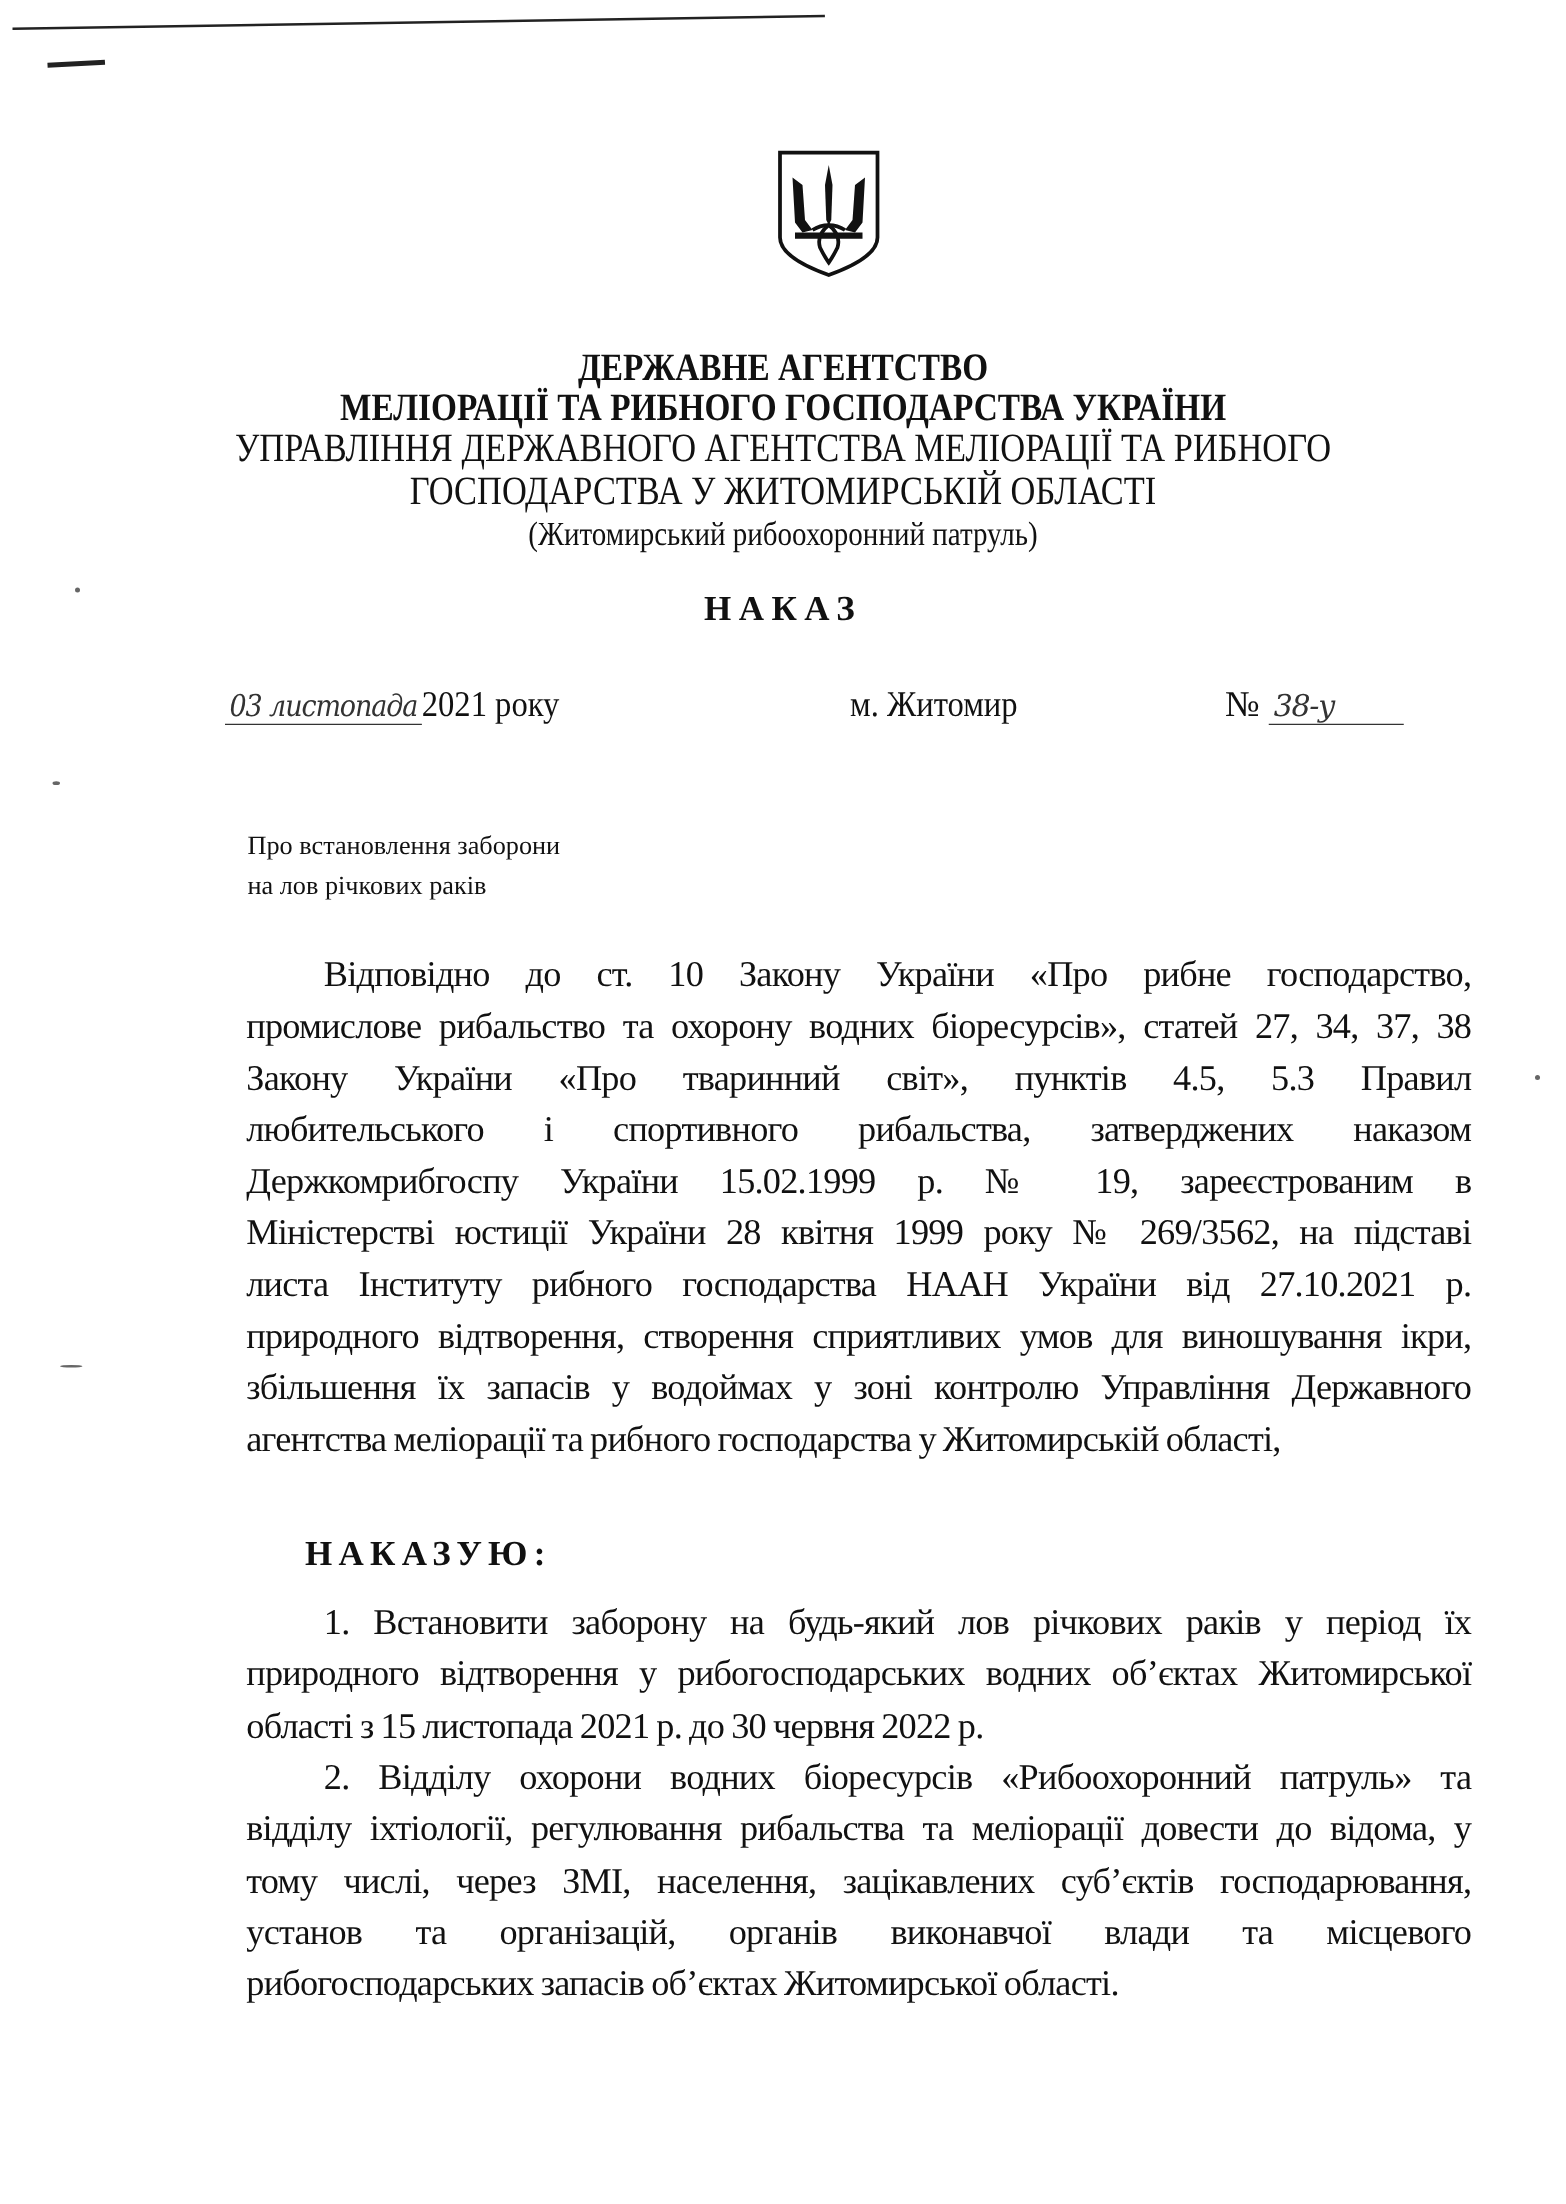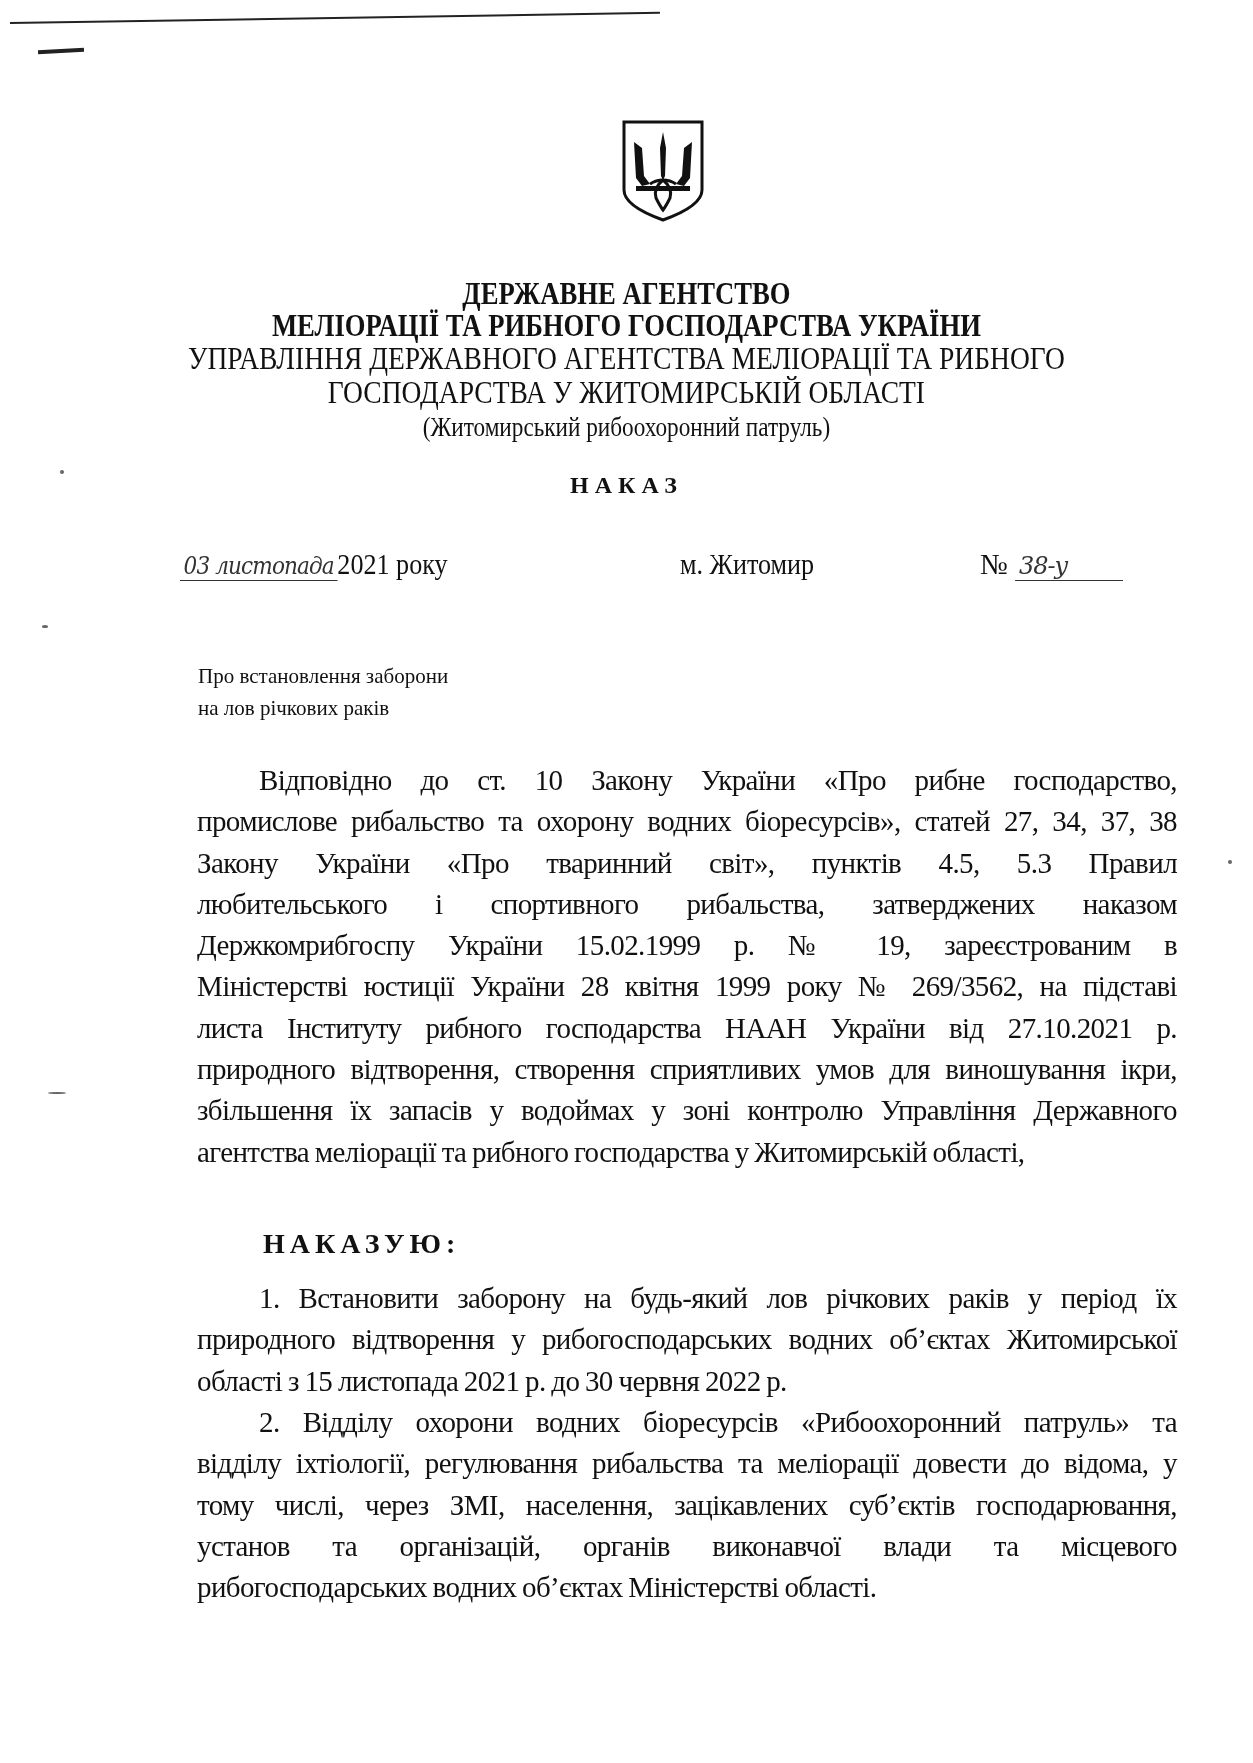--- a/index.html
+++ b/index.html
@@ -22,21 +22,21 @@
     .hdr {
       position: absolute; left: 0; width: 1253px; text-align: center;
       transform: scaleX(0.86); transform-origin: 626px 0;
       white-space: nowrap;
     }
     .hdr.bold { font-weight: bold; font-size: 31px; }
     .hdr.reg { font-size: 32px; }
     .hdr.paren { font-size: 27px; }
     .title-nakaz {
       position: absolute; top: 472px; left: 0; width: 1253px; text-align: center;
-      font-weight: bold; font-size: 24px; letter-spacing: 6px;
+      font-weight: bold; font-size: 28px; letter-spacing: 6px;
     }
     .date-row { position: absolute; top: 548px; left: 180px; width: 960px; height: 60px; font-size: 29px; }
     .date-row .date {
       position: absolute; left: 0; top: 0; transform: scaleX(0.9); transform-origin: left;
       white-space: nowrap;
     }
     .hand {
       font-family: "DejaVu Serif", serif; font-style: italic; font-size: 24px;
       color: #333; border-bottom: 1.5px solid #333; display: inline-block; padding: 0 4px;
       letter-spacing: -1px;
@@ -47,21 +47,21 @@
       position: absolute; left: 198px; top: 660px; font-size: 21px; line-height: 32px;
       font-family: "Liberation Serif", serif;
     }
     .body-text {
       position: absolute; left: 197px; width: 980px; font-size: 29px; line-height: 41.3px;
       text-align: justify;
     }
     .body-text .ln { display: block; white-space: nowrap; transform-origin: left; }
     .indent { padding-left: 62px; }
     .nakazuyu {
-      position: absolute; left: 263px; top: 1228px; font-size: 28px; font-weight: bold;
+      position: absolute; left: 244px; top: 1228px; font-size: 28px; font-weight: bold;
       letter-spacing: 5px;
     }
   </style>
 </head>
 <body>
 
 <div class="scan-line"></div>
 <div class="scan-mark"></div>
 <div class="speck" style="left:60px;top:470px;width:4px;height:4px"></div>
 <div class="speck" style="left:42px;top:625px;width:6px;height:3px"></div>
@@ -120,14 +120,14 @@
 <div class="body-text" style="top:1278px" id="item1">
     <div class="ln indent" style="text-align-last: justify; white-space: normal; text-align: justify; letter-spacing: -0.6px; word-spacing: -1px;">1. Встановити заборону на будь-який лов річкових раків у період їх</div>
     <div class="ln" style="text-align-last: justify; white-space: normal; text-align: justify; letter-spacing: -0.6px; word-spacing: -1px;">природного відтворення у рибогосподарських водних об’єктах Житомирської</div>
     <div class="ln" style="text-align-last: left; white-space: normal; text-align: justify; letter-spacing: -0.6px; word-spacing: -1px;">області з 15 листопада 2021 р. до 30 червня 2022 р.</div>
   </div>
 <div class="body-text" style="top:1402px" id="item2">
     <div class="ln indent" style="text-align-last: justify; white-space: normal; text-align: justify; letter-spacing: -0.6px; word-spacing: -1px;">2. Відділу охорони водних біоресурсів «Рибоохоронний патруль» та</div>
     <div class="ln" style="text-align-last: justify; white-space: normal; text-align: justify; letter-spacing: -0.6px; word-spacing: -1px;">відділу іхтіології, регулювання рибальства та меліорації довести до відома, у</div>
     <div class="ln" style="text-align-last: justify; white-space: normal; text-align: justify; letter-spacing: -0.6px; word-spacing: -1px;">тому числі, через ЗМІ, населення, зацікавлених суб’єктів господарювання,</div>
     <div class="ln" style="text-align-last: justify; white-space: normal; text-align: justify; letter-spacing: -0.6px; word-spacing: -1px;">установ та організацій, органів виконавчої влади та місцевого</div>
-    <div class="ln" style="text-align-last: left; white-space: normal; text-align: justify; letter-spacing: -0.6px; word-spacing: -1px;">рибогосподарських водних об’єктах Міністерстві області.</div>
+    <div class="ln" style="text-align-last: left; white-space: normal; text-align: justify; letter-spacing: -0.6px; word-spacing: -1px;">рибогосподарських запасів об’єктах Житомирської області.</div>
   </div>
 
 </body></html>

